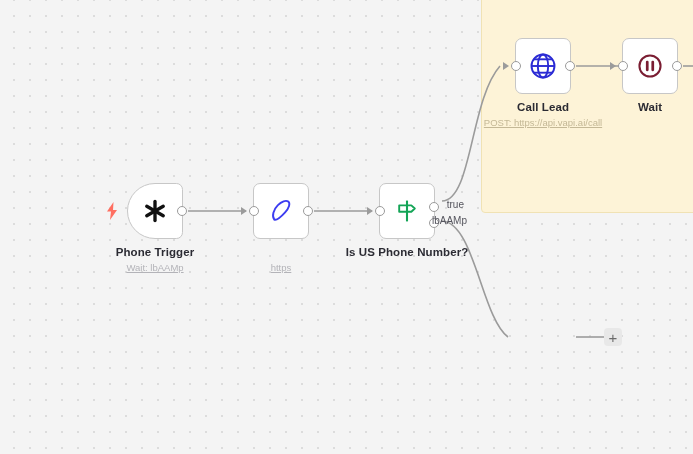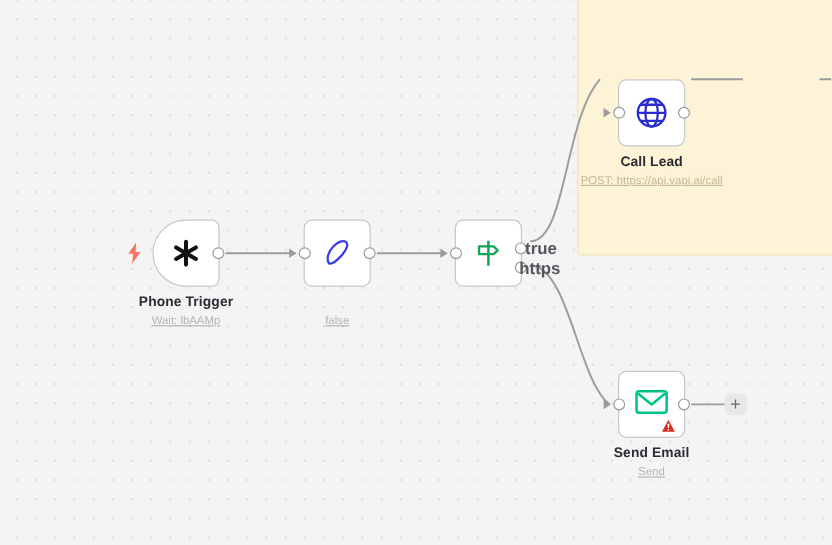--- a/index.html
+++ b/index.html
@@ -113,24 +113,23 @@
     top: 50%;
     margin-top: -5px;
   }
   .port.in  { left: -5px; }
   .port.out { right: -5px; }
   .port.out-a { top: 18px; margin-top: 0; right: -5px; }
   .port.out-b { top: 34px; margin-top: 0; right: -5px; }
 
   .port-label {
     position: absolute;
-    font-size: 14px;
+    font-size: 10px;
     color: #55555e;
     white-space: nowrap;
-    font-weight: bold;
   }
   .port-label.a { right: -30px; top: 15px; }
   .port-label.b { right: -33px; top: 31px; }
 
   .arrow-in {
     position: absolute;
     left: -13px;
     top: 50%;
     margin-top: -4px;
     width: 0; height: 0;
@@ -220,76 +219,70 @@
 
   <div class="node" style="left:253px; top:183px;">
     <div class="node-icon">
       <svg viewBox="0 0 30 30" width="27" height="27">
         <path d="M7 24 C4 20 6 13 11 8 C15 3.8 20 2 22.5 4 C25 6 23.5 11 19 16 C14.5 21 9.5 25 7 24 Z" fill="none" stroke="#3c3cf0" stroke-width="2.1" stroke-linejoin="round"></path>
       </svg>
     </div>
     <div class="arrow-in"></div>
     <div class="port in"></div>
     <div class="port out"></div>
-    <div class="node-sub">false</div>
+    <div class="node-sub">https</div>
   </div>
 
   <div class="node" style="left:379px; top:183px;">
     <div class="node-icon">
       <svg viewBox="0 0 30 30" width="26" height="26">
         <rect x="13.8" y="3" width="2.4" height="24" fill="#13a456"></rect>
         <path d="M6 8.5 H20 L24 12.2 L20 15.9 H6 Z" fill="none" stroke="#13a456" stroke-width="2.2" stroke-linejoin="round"></path>
       </svg>
     </div>
     <div class="arrow-in"></div>
     <div class="port in"></div>
     <div class="port out-a"></div>
     <div class="port out-b"></div>
     <div class="port-label a">true</div>
-    <div class="port-label b">https</div>
-  </div>
-
-  <div class="node" style="left:515px; top:38px;margin-top:28px;">
+    <div class="port-label b">lbAAMp</div>
+    <div class="node-label">Is US Phone Number?</div>
+  </div>
+
+  <div class="node" style="left:515px; top:38px;">
     <div class="node-icon">
       <svg viewBox="0 0 30 30" width="30" height="30">
         <g fill="none" stroke="#2b2bd4" stroke-width="1.9">
           <circle cx="15" cy="15" r="11.5"></circle>
           <ellipse cx="15" cy="15" rx="5.2" ry="11.5"></ellipse>
           <line x1="3.5" y1="15" x2="26.5" y2="15"></line>
           <path d="M5.5 8.3 H24.5"></path>
           <path d="M5.5 21.7 H24.5"></path>
         </g>
       </svg>
     </div>
     <div class="arrow-in"></div>
     <div class="port in"></div>
     <div class="port out"></div>
     <div class="node-label">Call Lead</div>
     <div class="node-sub link">POST: https://api.vapi.ai/call</div>
   </div>
 
-
-  <div class="node" style="left:515px; top:309px;">
-    <div class="node-icon" style="margin-top:-4px;">
-      <svg viewBox="0 0 30 24" width="28" height="22">
-        <rect x="1.3" y="2.2" width="27.4" height="19.6" rx="2.2" fill="none" stroke="#00c389" stroke-width="2.3"></rect>
-        <path d="M2.6 4.2 L15 14.2 L27.4 4.2" fill="none" stroke="#00c389" stroke-width="2.3" stroke-linejoin="round"></path>
-      </svg>
-    </div>
-    <div class="warn">
-      <svg viewBox="0 0 12 12" width="12" height="12">
-        <path d="M6 0.8 L11.4 10.8 L0.6 10.8 Z" fill="#e02c1f"></path>
-        <rect x="5.3" y="4" width="1.4" height="3.7" rx="0.6" fill="#ffffff"></rect>
-        <rect x="5.3" y="8.4" width="1.4" height="1.4" rx="0.6" fill="#ffffff"></rect>
-      </svg>
-    </div>
-    <div class="arrow-in"></div>
-    <div class="port in"></div>
-    <div class="port out"></div>
-    <div class="node-label">Send Email</div>
-    <div class="node-sub">Send</div>
-  </div>
+  <div class="node" style="left:622px; top:38px;">
+    <div class="node-icon">
+      <svg viewBox="0 0 30 30" width="28" height="28">
+        <circle cx="15" cy="15" r="11.3" fill="none" stroke="#7a1d32" stroke-width="2.2"></circle>
+        <rect x="10.6" y="9.4" width="2.9" height="11.2" rx="1.2" fill="#7a1d32"></rect>
+        <rect x="16.5" y="9.4" width="2.9" height="11.2" rx="1.2" fill="#7a1d32"></rect>
+      </svg>
+    </div>
+    <div class="arrow-in"></div>
+    <div class="port in"></div>
+    <div class="port out"></div>
+    <div class="node-label">Wait</div>
+  </div>
+
 
   <div class="plus-btn" style="left:604px; top:328px;">
     <span>+</span>
   </div>
 
 </div>
 
 </body></html>

